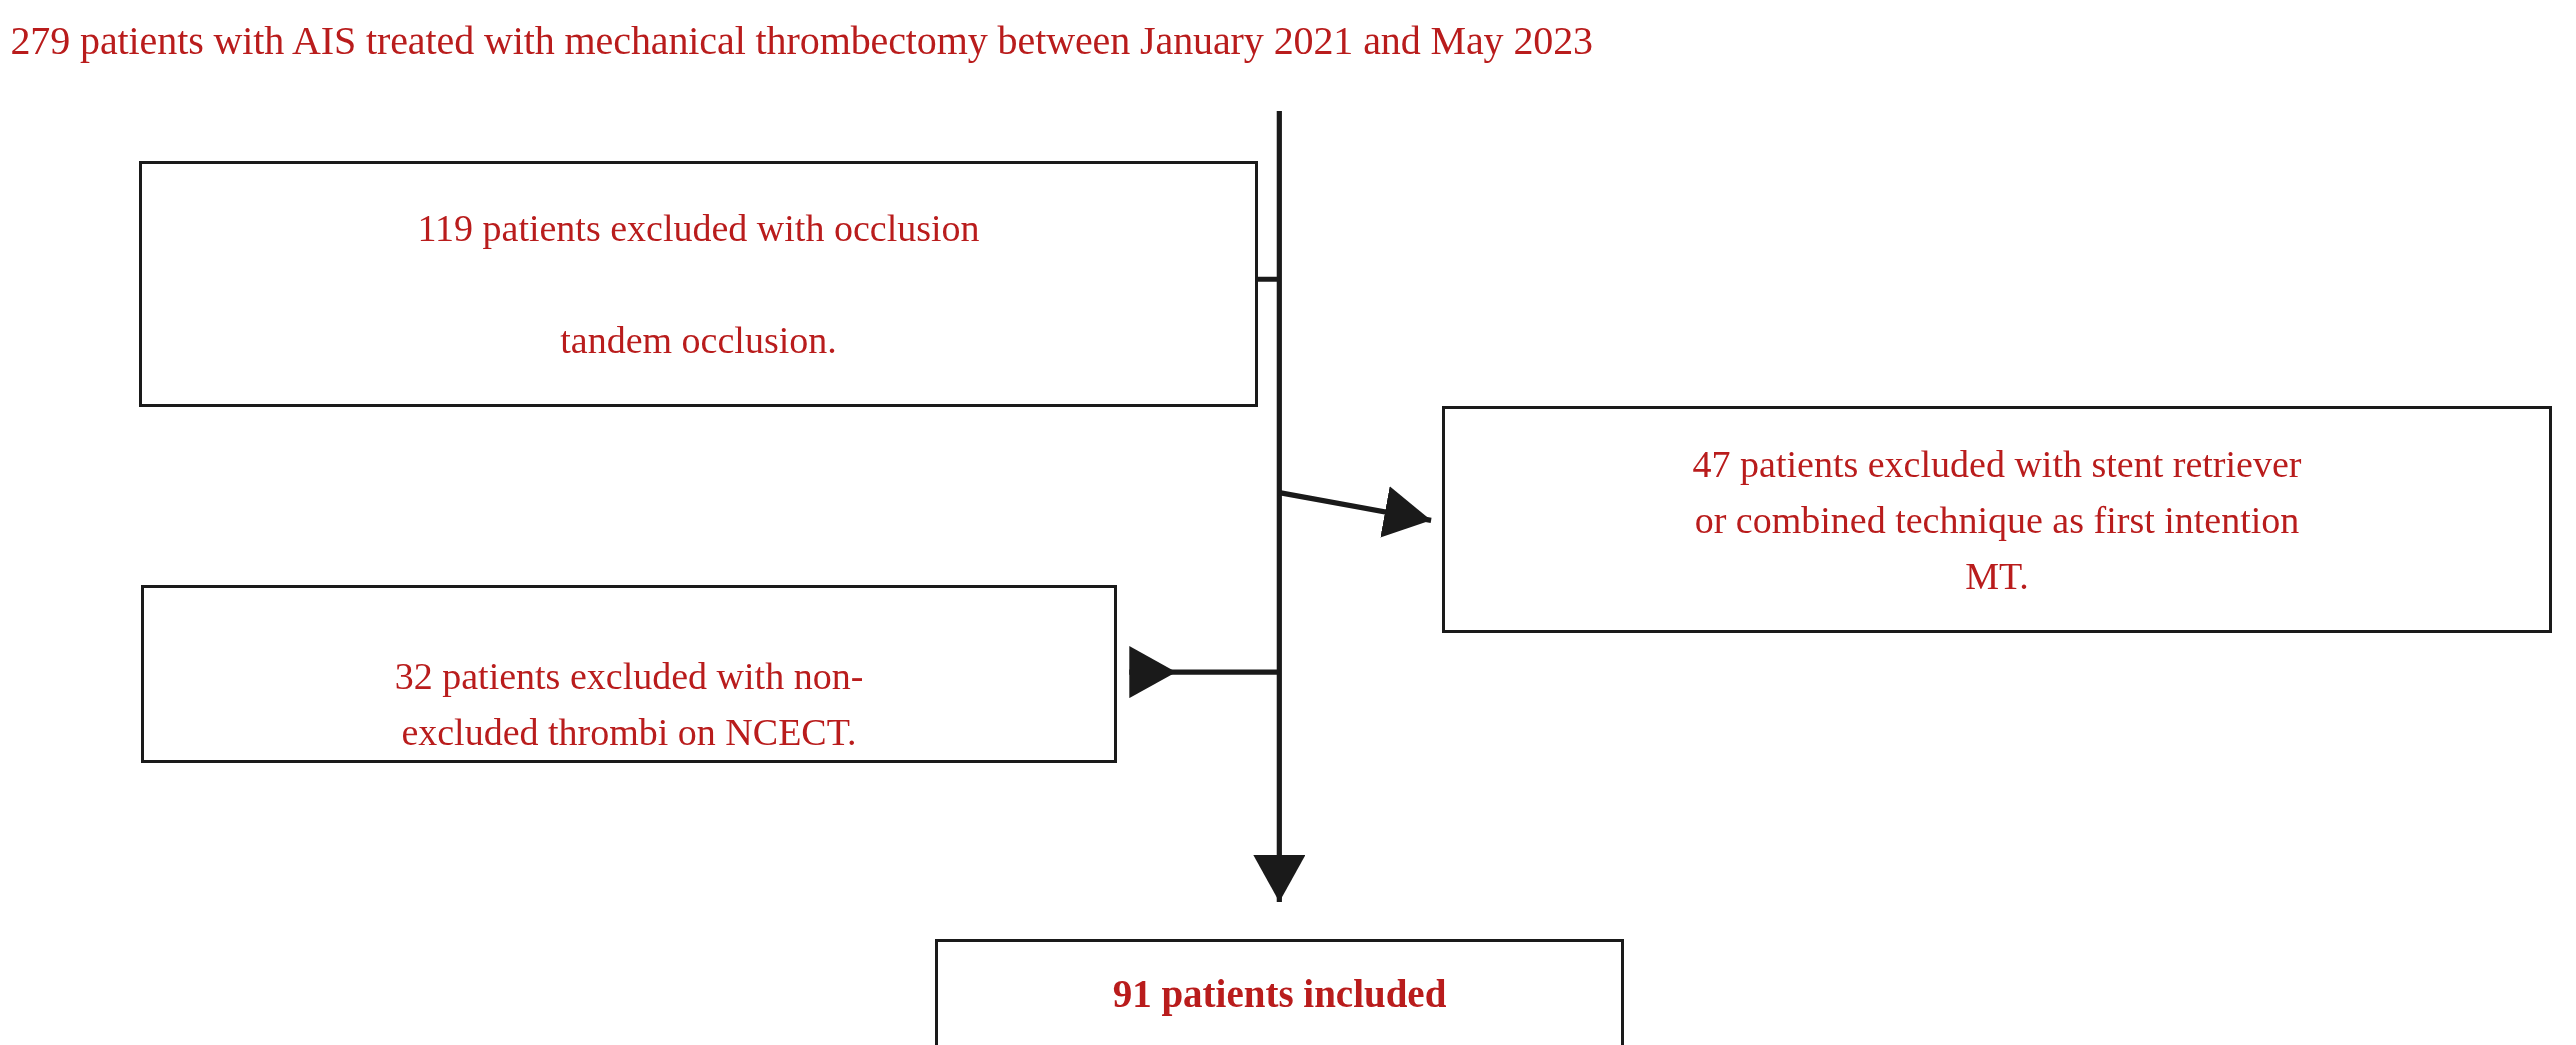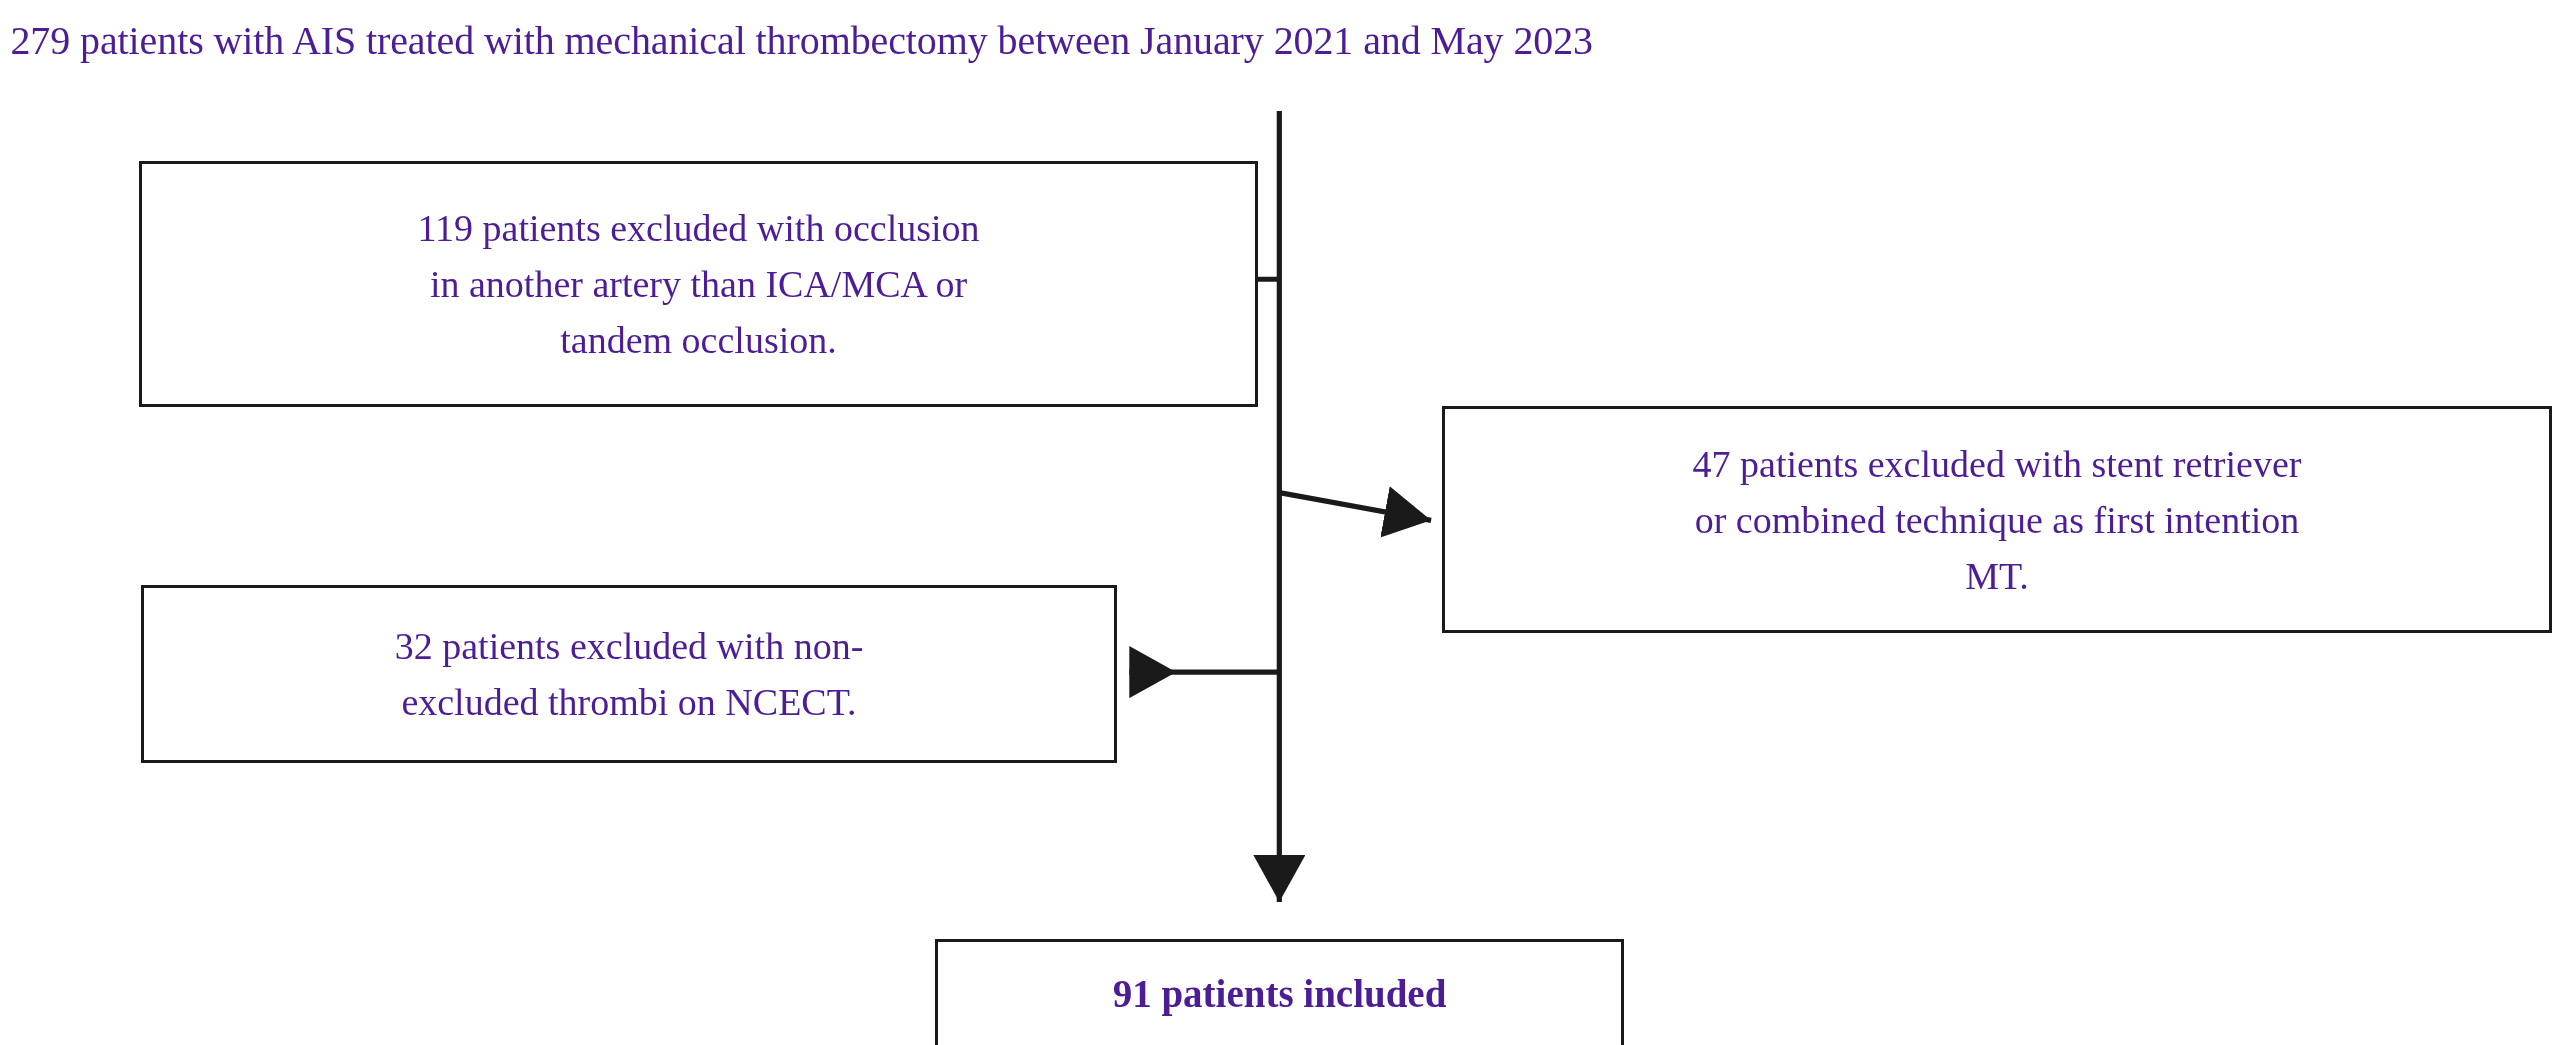--- a/index.html
+++ b/index.html
@@ -8,21 +8,21 @@
     padding: 0;
     background: #ffffff;
   }
   #canvas {
     position: relative;
     width: 2576px;
     height: 1045px;
     background: #ffffff;
     overflow: hidden;
     font-family: "Liberation Serif", "DejaVu Serif", serif;
-    color: #4c1d95;
+    color: #b91c1c;
   }
   #flow-svg {
     position: absolute;
     left: 0;
     top: 0;
     width: 2576px;
     height: 1045px;
   }
   .title-text {
     position: absolute;
@@ -48,21 +48,21 @@
     font-size: 38px;
     line-height: 56px;
     padding: 0 14px;
   }
   .box-text.bold {
     font-weight: bold;
     font-size: 39px;
   }
   #box-excluded-occlusion { left: 139px;  top: 161px;  width: 1119px; height: 246px; }
   #box-excluded-stent     { left: 1442px; top: 406px;  width: 1110px; height: 227px; }
-  #box-excluded-ncect     { left: 141px;  top: 585px;  width: 976px; height: 178px; }
+  #box-excluded-ncect     { left: 141px;  top: 585px;  width: 976px; height: 178px; align-items: flex-end; }
   #box-included           { left: 935px; top: 912px; width: 689px;  height: 109px; margin-top: 27px; }
 </style>
 </head>
 <body>
 
 <div id="canvas">
 
   <svg id="flow-svg" viewBox="0 0 2970 1205">
     <defs>
       <marker id="arrow-left" markerWidth="10" markerHeight="10" refX="9" refY="5" orient="auto" markerUnits="strokeWidth">
@@ -83,21 +83,21 @@
     <line x1="1475" y1="568" x2="1650" y2="600" stroke="#1a1a1a" stroke-width="6" marker-end="url(#arrow-right)"></line>
 
     <line x1="1475" y1="775" x2="1302" y2="775" stroke="#1a1a1a" stroke-width="6" marker-end="url(#arrow-left)"></line>
   </svg>
 
   <div class="title-text">279 patients with AIS treated with mechanical thrombectomy between January 2021 and May 2023</div>
 
   <div class="flow-box" id="box-excluded-occlusion">
     <div class="box-text">
       <span>119 patients excluded with occlusion</span><br>
-      <span>in another artery than ICA/MCA or</span><br>
+      <br>
       <span>tandem occlusion.</span>
     </div>
   </div>
 
   <div class="flow-box" id="box-excluded-stent">
     <div class="box-text">
       <span>47 patients excluded with stent retriever</span><br>
       <span>or combined technique as first intention</span><br>
       <span>MT.</span>
     </div>

